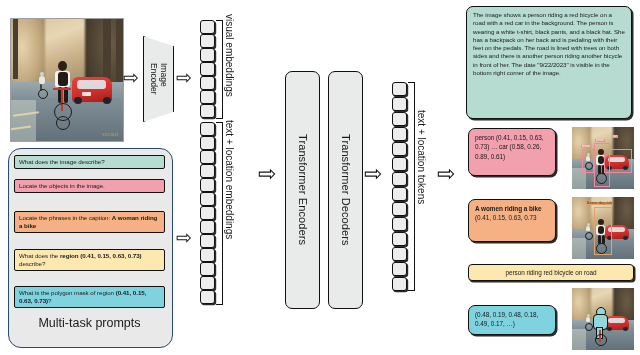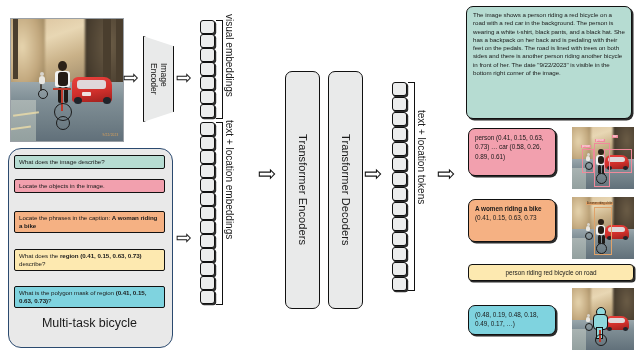--- a/index.html
+++ b/index.html
@@ -213,21 +213,21 @@
 </div>
 
 <div class="pbox" style="left:14px;top:249px;width:151px;height:22px;background:#fde9b0;">
   <span>What does the <b>region (0.41, 0.15, 0.63, 0.73)</b> describe?</span>
 </div>
 
 <div class="pbox" style="left:14px;top:286px;width:151px;height:22px;background:#7fd3df;">
   <span>What is the polygon mask of region <b>(0.41, 0.15, 0.63, 0.73)</b>?</span>
 </div>
 
-<div class="panel-title" style="left:8px;top:316px;width:163px;">Multi-task bicycle</div>
+<div class="panel-title" style="left:8px;top:316px;width:163px;">Multi-task prompts</div>
 
 <div class="arrow" style="left:176px;top:228px;font-size:19px;line-height:1;">⇨</div>
 
 <div class="obox" style="left:466px;top:6px;width:166px;height:113px;background:#b6dcd2;">
   <div class="cap">The image shows a person riding a red bicycle on a road with a red car in the background. The person is wearing a white t-shirt, black pants, and a black hat. She has a backpack on her back and is pedaling with their feet on the pedals. The road is lined with trees on both sides and there is another person riding another bicycle in front of her. The date "9/22/2023" is visible in the bottom right corner of the image.</div>
 </div>
 
 <div class="obox" style="left:468px;top:128px;width:88px;height:48px;background:#f2a0ae;">
   <div>person (0.41, 0.15, 0.63, 0.73) … car (0.58, 0.26, 0.89, 0.61)</div>
 </div>

